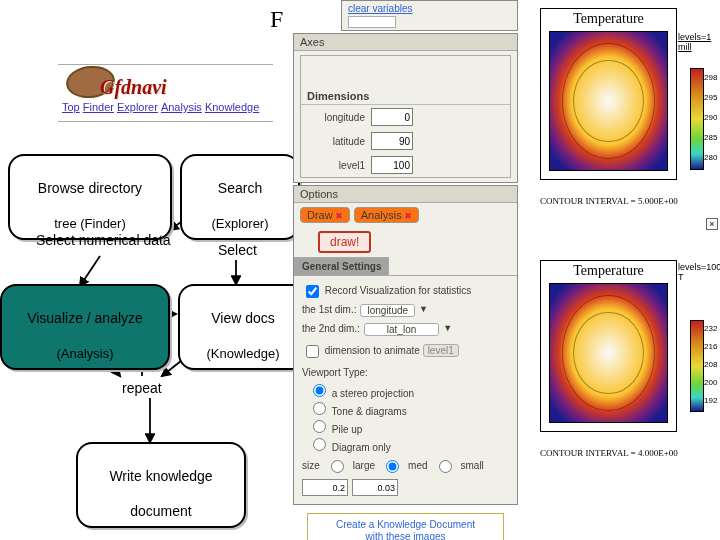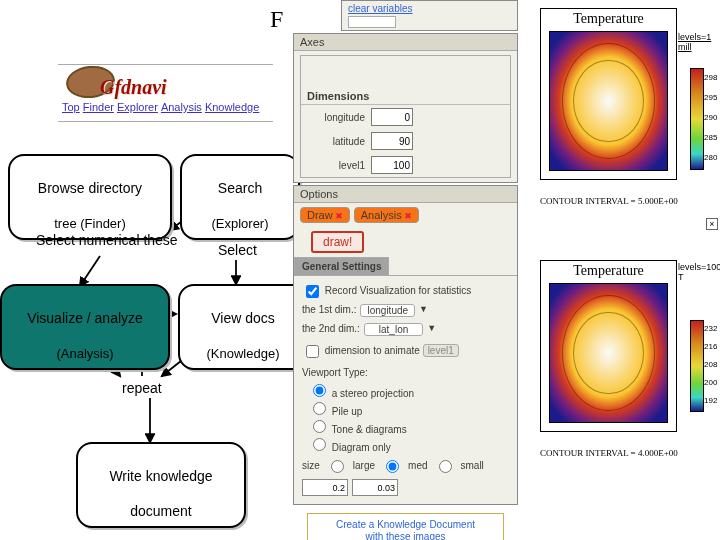--- a/index.html
+++ b/index.html
@@ -167,21 +167,21 @@
 <div class="abs flowbox" style="left:8px; top:154px; width:144px;">
   <span>Browse directory</span><br>
   <span class="sub">tree (Finder)</span>
 </div>
 
 <div class="abs flowbox" style="left:180px; top:154px; width:100px;">
   <span>Search</span><br>
   <span class="sub">(Explorer)</span>
 </div>
 
-<div class="abs lbl" style="left:36px; top:232px;">Select numerical these</div>
+<div class="abs lbl" style="left:36px; top:232px;">Select numerical data</div>
 
 <div class="abs lbl" style="left:218px; top:242px;">Select</div>
 
 <div class="abs flowbox f-yellow" style="left:0px; top:284px; width:150px;">
   <span>Visualize / analyze</span><br>
   <span class="sub">(Analysis)</span>
 </div>
 
 <div class="abs flowbox" style="left:178px; top:284px; width:110px;">
   <span>View docs</span><br>
@@ -222,59 +222,59 @@
       </div>
     </div>
   </div>
 
   <div class="panel">
     <div class="panel-head">Options</div>
     <div class="tablike">
       <span class="tab x">Draw</span>
       <span class="tab x">Analysis</span>
     </div>
-    <div style="padding:4px 17px;">
+    <div style="padding:4px 24px;">
       <span class="draw-btn">draw!</span>
     </div>
     <div class="sub-tabs">
       <div class="sub-tab active">General Settings</div>
     </div>
 
     <div style="padding:6px 8px;">
       <div>
         <input type="checkbox" checked="" style="vertical-align: middle;">
         <span>Record Visualization for statistics</span>
       </div>
 
       <div class="stack-row" style="display:flex; gap:4px; padding:3px 0;">
         <span>the 1st dim.:</span>
         <span style="border:1px solid #aaa; padding:0 6px; background:#fff; border-radius:3px;">longitude</span>
         <span style="font-size:9px;">▼</span>
       </div>
       <div class="stack-row" style="display:flex; gap:4px; padding:3px 0;">
         <span>the 2nd dim.:</span>
-        <span style="border:1px solid #aaa; padding:0 14px; background:#fff; border-radius:3px;">lat_lon</span>
+        <span style="border:1px solid #aaa; padding:0 22px; background:#fff; border-radius:3px;">lat_lon</span>
         <span style="font-size:9px;">▼</span>
       </div>
 
       <div style="padding:3px 0;">
         <input type="checkbox" style="vertical-align: middle;">
         <span>dimension to animate</span>
         <span style="border:1px solid #aaa; padding:0 4px; background:#e6e4d8; border-radius:3px; color:#888;">level1</span>
       </div>
 
       <div style="padding:3px 0;">Viewport Type:</div>
 
       <div style="padding-left:6px;">
         <div><input type="radio" checked="" style="">
              <span>a stereo projection</span></div>
         <div><input type="radio" style="">
+             <span>Tone &amp; diagrams</span></div>
+        <div><input type="radio" style="">
              <span>Pile up</span></div>
-        <div><input type="radio" style="">
-             <span>Tone &amp; diagrams</span></div>
         <div><input type="radio" style="">
              <span>Diagram only</span></div>
       </div>
 
       <div style="padding:4px 0; display:flex; gap:6px; align-items:center;">
         <span>size</span>
         <input type="radio" style="">
           <span>large</span>
         <input type="radio" checked="" style="">
           <span>med</span>

